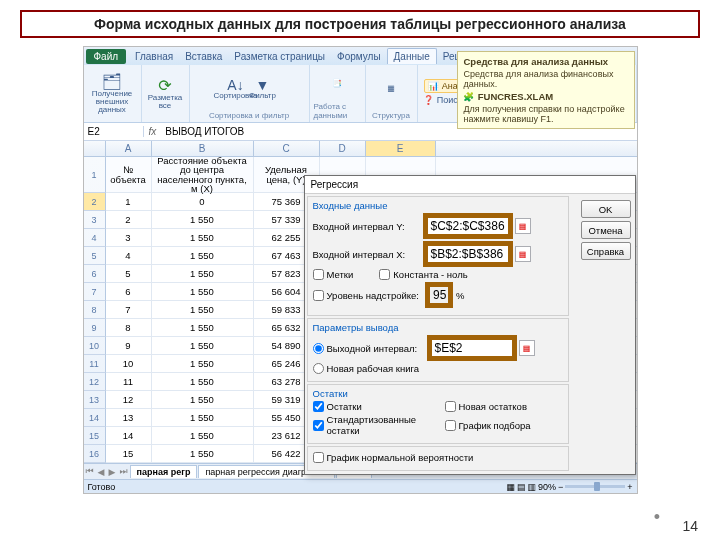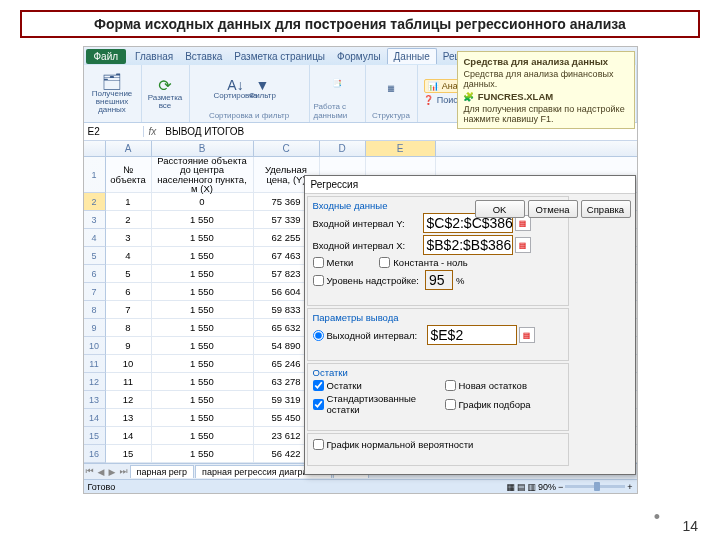--- a/index.html
+++ b/index.html
@@ -34,34 +34,34 @@
 .data-cells{flex:1;position:relative}
 .trow{display:flex;height:18px;border-bottom:1px solid #e0e8f2}
 .tcell{border-right:1px solid #e0e8f2;font-size:9.5px;display:flex;align-items:center;justify-content:center;padding:0 3px}
 .thead{height:36px;font-size:8.5px;text-align:center;background:#fafcff;line-height:1}
 .cellE{background:#d7e8fa;border:1px solid #5a8ac8}
 .tooltip{position:absolute;top:4px;right:2px;width:178px;background:#ffffe1;border:1px solid #c9c083;padding:4px 6px;font-size:9px;color:#4a4020;z-index:50}
 .tooltip b{font-size:9.5px}
 .tt-file{display:flex;align-items:center;gap:3px;margin:2px 0}
 .dialog{position:absolute;left:220px;top:128px;width:332px;height:300px;background:#f2f2f2;border:1px solid #707070;box-shadow:2px 2px 6px rgba(0,0,0,0.3);z-index:40}
 .dlg-title{background:#fff;border-bottom:1px solid #d0d0d0;padding:3px 6px;font-size:10px}
-.fieldset{border:1px solid #d0d0d0;background:#f2f2f2;margin:2px;padding:3px 5px 13px}
+.fieldset{border:1px solid #d0d0d0;background:#f2f2f2;margin:2px;padding:3px 5px 5px}
 .fs-label{font-size:9.5px;color:#005bbf;margin-bottom:2px}
 .frow{display:flex;align-items:center;margin:2px 0;font-size:9.5px}
 .frow label{width:110px}
-.txt-input{background:#fff;border:1px solid #a16207;padding:1px 3px;font-size:14px;width:90px}
+.txt-input{background:#fff;border:5px solid #a16207;padding:1px 3px;font-size:12px;width:90px}
 .refpick{width:16px;height:16px;border:1px solid #abadb3;background:#fff;margin-left:2px;display:flex;align-items:center;justify-content:center;font-size:8px;color:#d00}
 .cb{width:11px;height:11px;margin-right:3px}
 .rd{width:11px;height:11px;margin-right:3px}
-.dlg-btns{position:absolute;right:4px;top:24px;display:flex;flex-direction:row;gap:3px}
+.dlg-btns{position:absolute;right:4px;top:24px;display:flex;flex-direction:column;gap:3px}
 .dlg-btn{width:50px;height:18px;background:linear-gradient(#fdfdfd,#e8e8e8);border:1px solid #8a8a8a;font-size:9.5px;display:flex;align-items:center;justify-content:center;border-radius:2px}
 .sheet-tabs{position:absolute;bottom:14px;left:0;right:0;height:16px;background:#e6eef8;display:flex;align-items:center;font-size:9px;border-top:1px solid #b5c9e2}
 .sheet-nav{padding:0 2px;color:#888}
 .sheet-tab{padding:1px 6px;background:#fff;border:1px solid #b5c9e2;border-bottom:none;margin-right:1px}
-.sheet-tab.active{background:#fff;font-weight:normal}
+.sheet-tab.active{background:#fff;font-weight:bold}
 .status-bar{position:absolute;bottom:0;left:0;right:0;height:14px;background:#dbe8f7;display:flex;align-items:center;font-size:9px;padding:0 4px;border-top:1px solid #b5c9e2}
 .zoom{margin-left:auto;display:flex;align-items:center;gap:2px}
 .zoom-track{width:60px;height:3px;background:#b5c9e2;position:relative}
 .zoom-thumb{position:absolute;left:48%;top:-3px;width:6px;height:9px;background:#8aa8ce;border-radius:1px}
 .page-num{position:absolute;right:22px;bottom:6px;font-size:14px;color:#333}
 .bullet-dot{position:absolute;right:60px;bottom:12px;color:#888;font-size:18px}
 </style>
 </head>
 <body>
 
@@ -351,20 +351,24 @@
         </div>
   </div>
   <div class="fieldset" style="width:262px">
    <div class="fs-label">Параметры вывода</div>
    <div class="frow">
           <input type="radio" class="rd" checked="" style="">
           <span style="width:100px">Выходной интервал:</span>
           <div class="txt-input">$E$2</div>
           <div class="refpick">▦</div>
         </div>
+   <div class="frow">
+          <input type="radio" class="rd" style="">
+          <span>Новая рабочая книга</span>
+        </div>
   </div>
   <div class="fieldset" style="width:262px">
    <div class="fs-label">Остатки</div>
    <div class="frow">
           <input type="checkbox" class="cb" checked="" style="">
           <span style="width:118px">Остатки</span>
           <input type="checkbox" class="cb" style="">
           <span>Новая остатков</span>
         </div>
    <div class="frow">

